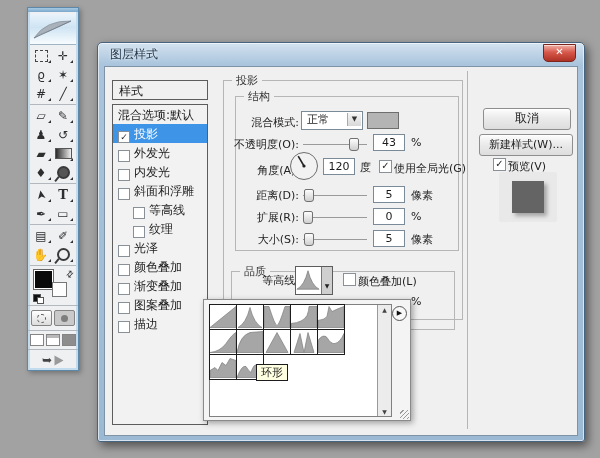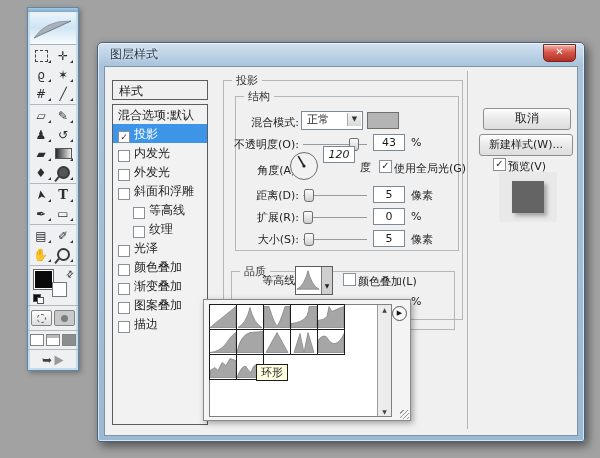--- a/index.html
+++ b/index.html
@@ -246,25 +246,25 @@
       <div class="st-list">
         <div class="li">
             <span>混合选项:默认</span>
           </div>
         <div class="li sel">
             <span class="cb2">✓</span>
             <span>投影</span>
           </div>
         <div class="li">
             <span class="cb2"></span>
+            <span>外发光</span>
+          </div>
+        <div class="li">
+            <span class="cb2"></span>
             <span>内发光</span>
-          </div>
-        <div class="li">
-            <span class="cb2"></span>
-            <span>外发光</span>
           </div>
         <div class="li">
             <span class="cb2"></span>
             <span>斜面和浮雕</span>
           </div>
         <div class="li indent">
             <span class="cb2"></span>
             <span>等高线</span>
           </div>
         <div class="li indent">
@@ -317,21 +317,21 @@
       <span class="unit" style="left:306px;top:69px;">%</span>
 
       <span class="lbl" style="top:96px;">角度(A):</span>
       <div class="dial">
         <svg width="30" height="30" viewBox="0 0 30 30">
           <circle cx="15" cy="15" r="13.5" fill="#f2f2f2" stroke="#6e6e6e" stroke-width="1"></circle>
           <line x1="15" y1="15" x2="9.2" y2="5.2" stroke="#222" stroke-width="1.6"></line>
           <circle cx="15" cy="15" r="1.6" fill="#222"></circle>
         </svg>
       </div>
-      <div class="valbox" style="left:218px;top:79px;font-style:italic;">120</div>
+      <div class="valbox" style="left:218px;top:91px;">120</div>
       <span class="unit" style="left:255px;top:93px;">度</span>
       <span class="cb" style="left:274px;top:93px;">✓</span>
       <span class="cklbl" style="left:289px;top:94px;">使用全局光(G)</span>
 
       <span class="lbl" style="top:121px;">距离(D):</span>
       <div class="track" style="left:198px;top:128px;width:64px;">
         <div class="sl-thumb" style="left:2%;"></div>
       </div>
       <div class="valbox" style="left:268px;top:119px;">5</div>
       <span class="unit" style="left:306px;top:121px;">像素</span>

